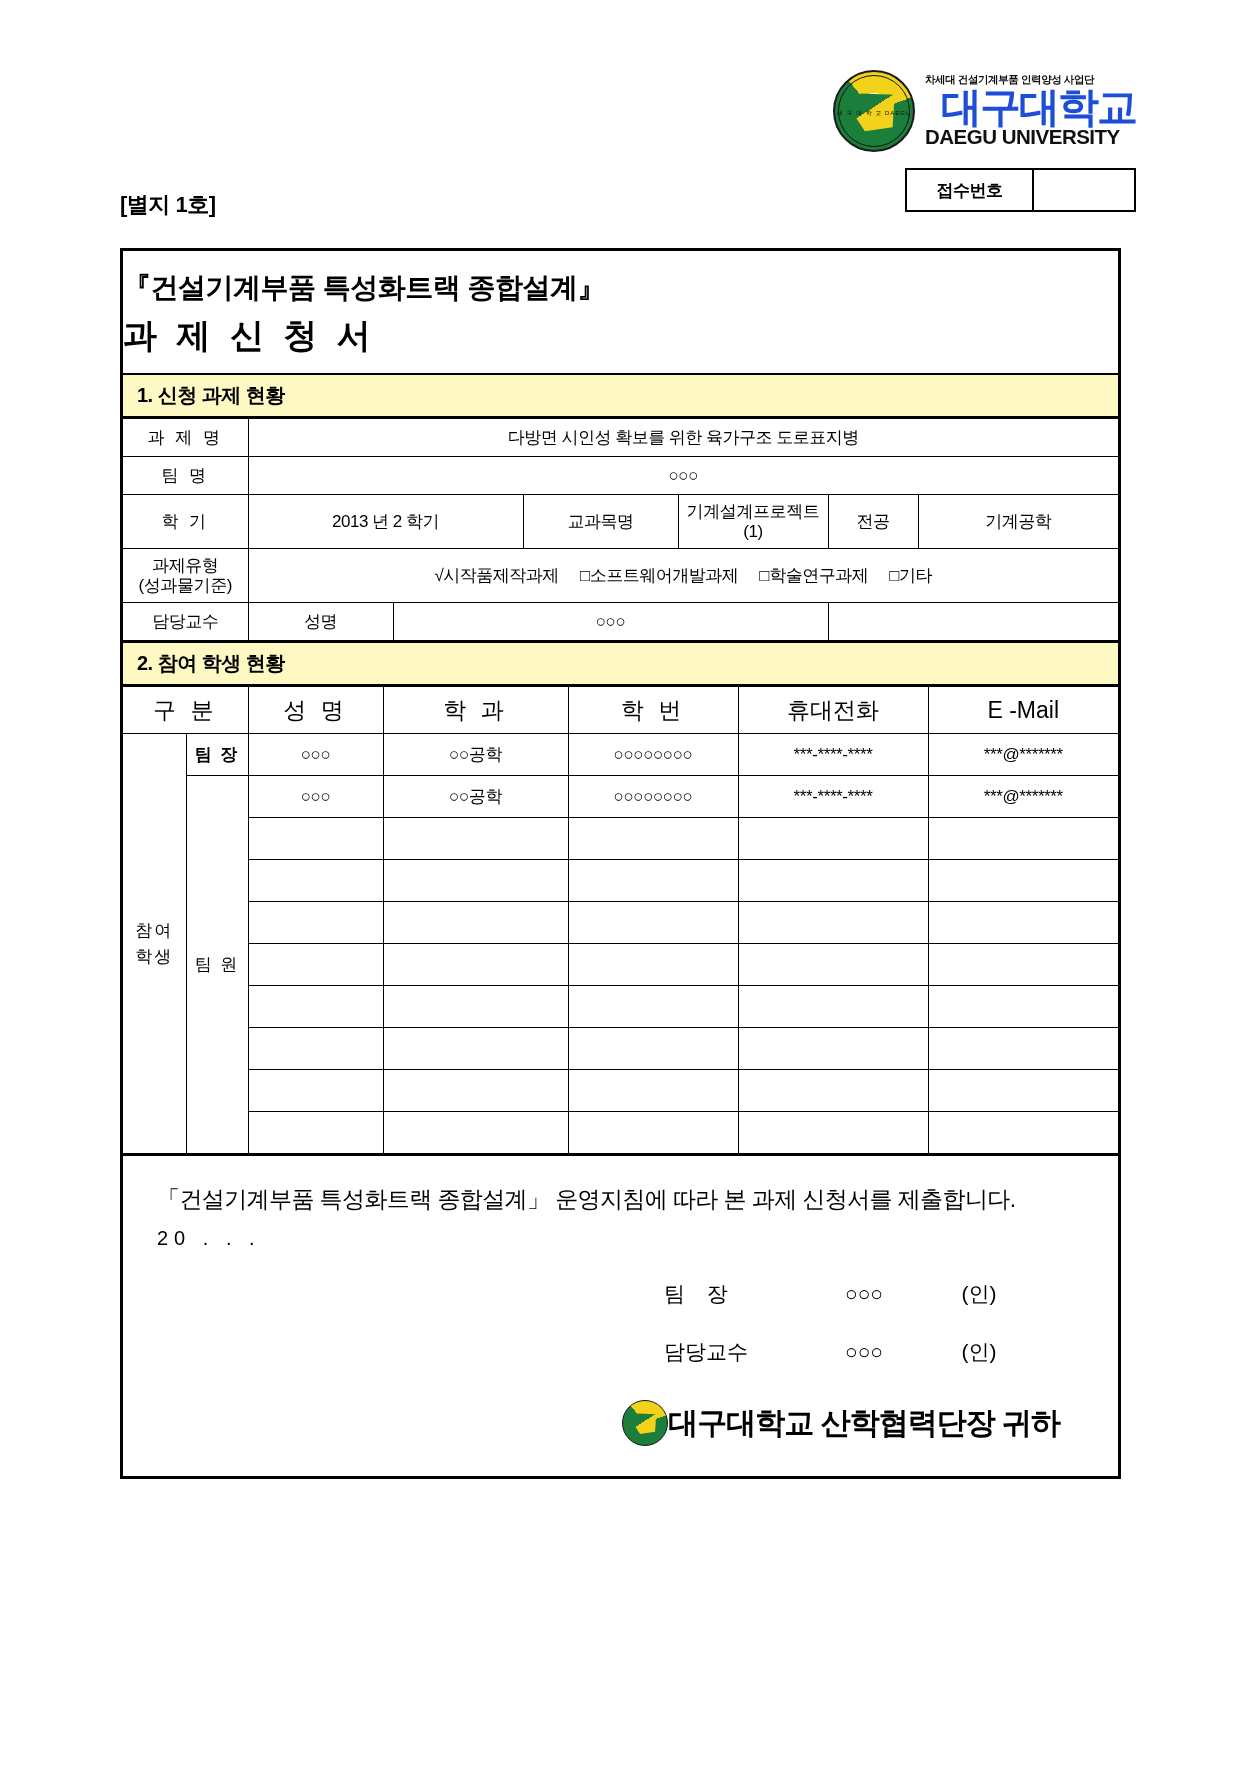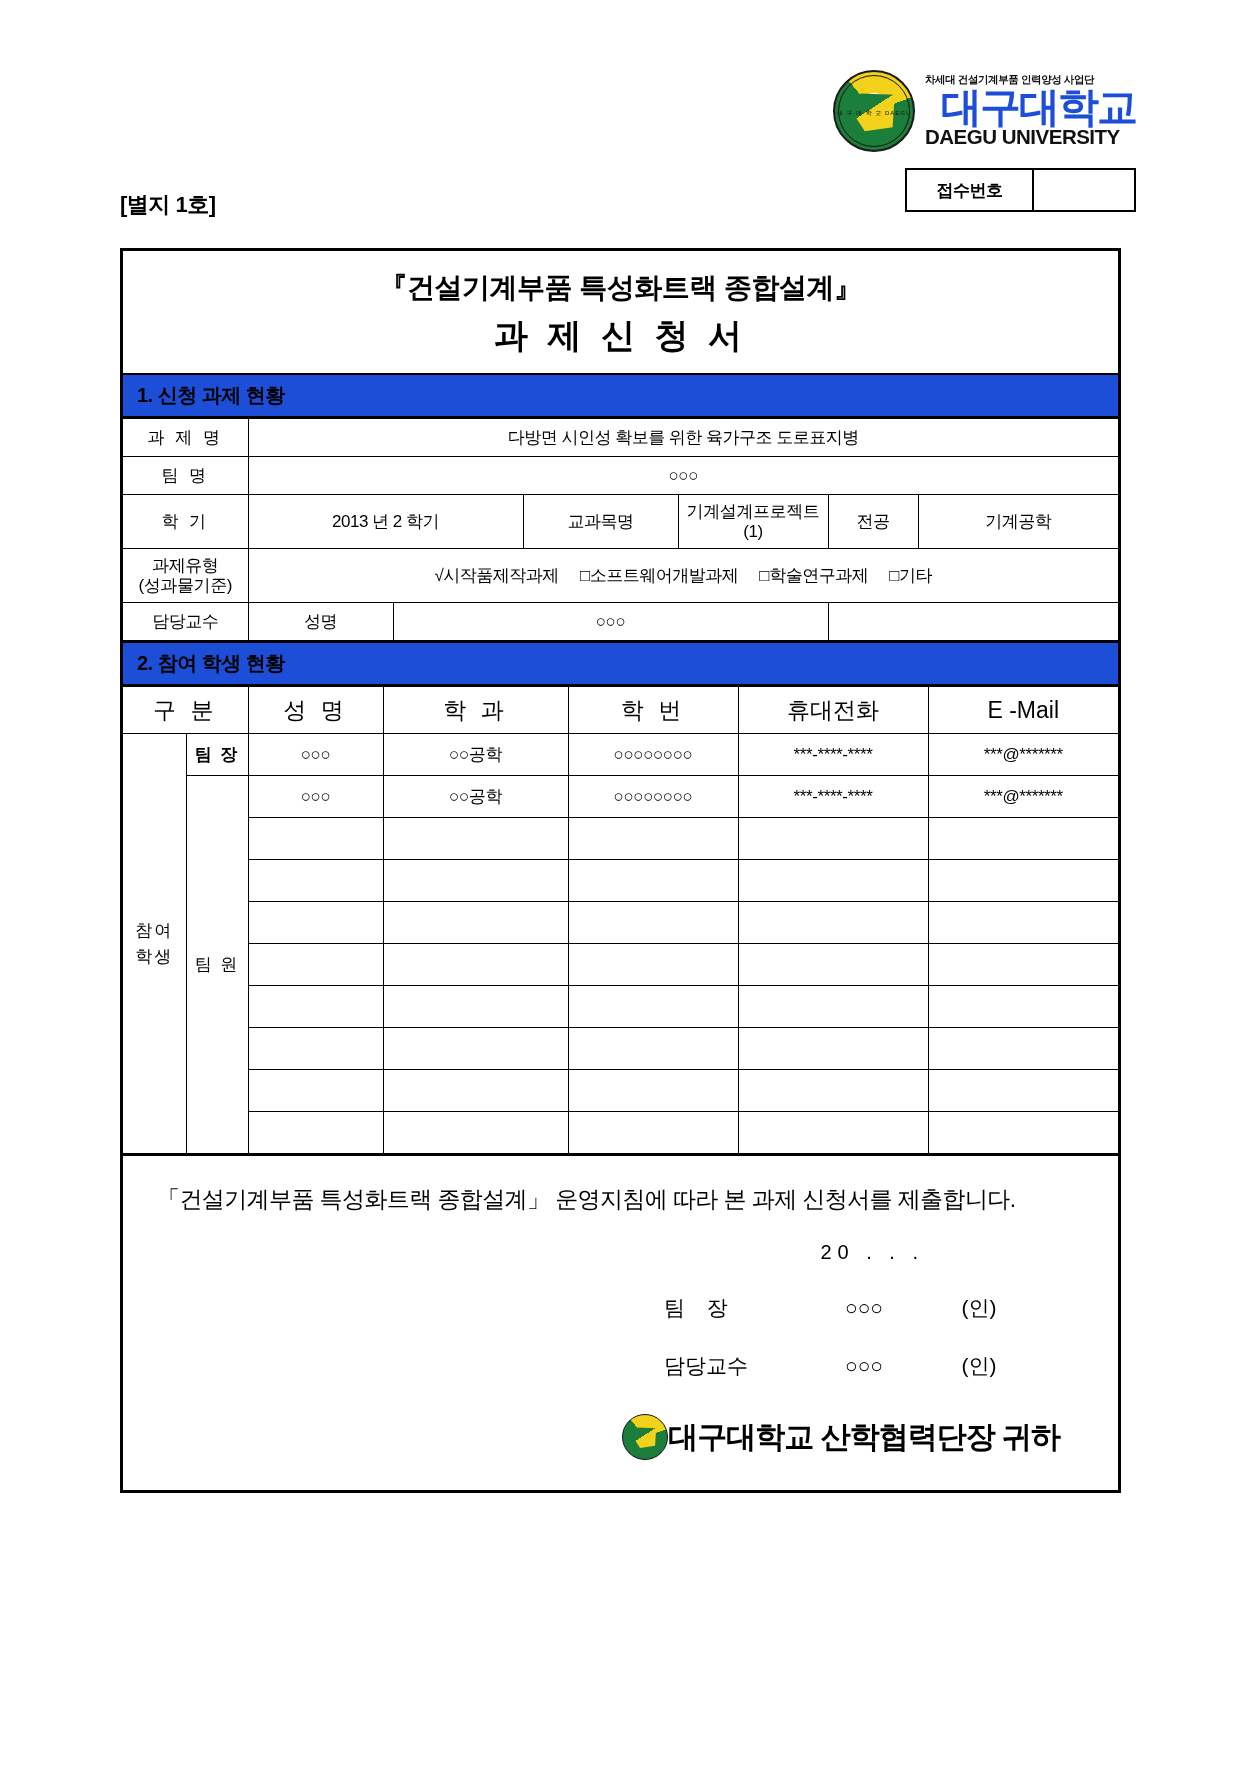--- a/index.html
+++ b/index.html
@@ -130,36 +130,36 @@
   .form {
     position: absolute;
     left: 120px;
     top: 248px;
     width: 1001px;
     border: 3px solid #000;
     box-sizing: border-box;
   }
   .title-block {
     padding: 18px 0 14px 0;
-    text-align: center;
+    text-align: left;
     border-bottom: 2px solid #000;
   }
   .title-line1 {
     font-size: 28px;
     font-weight: bold;
     letter-spacing: -0.5px;
   }
   .title-line2 {
     font-size: 34px;
     font-weight: bold;
     letter-spacing: 5px;
     margin-top: 6px;
   }
   .section-head {
-    background: #1d4ed8;
+    background: #fef9c3;
     border-bottom: 2px solid #000;
     font-size: 20px;
     font-weight: bold;
     padding: 7px 0 7px 14px;
     letter-spacing: -0.5px;
   }
 
   table.grid {
     border-collapse: collapse;
     width: 100%;
@@ -212,24 +212,24 @@
   
   .statement {
     padding: 28px 34px 30px 34px;
     border-top: 2px solid #000;
   }
   .stmt-line {
     font-size: 23px;
     letter-spacing: -0.6px;
   }
   .date-line {
-    text-align: right;
+    text-align: left;
     font-size: 20px;
     letter-spacing: 6px;
-    margin-top: 26px;
+    margin-top: 12px;
     padding-right: 160px;
   }
   .sign-row {
     display: flex;
     justify-content: flex-end;
     align-items: center;
     font-size: 21px;
     margin-top: 30px;
     padding-right: 60px;
   }

